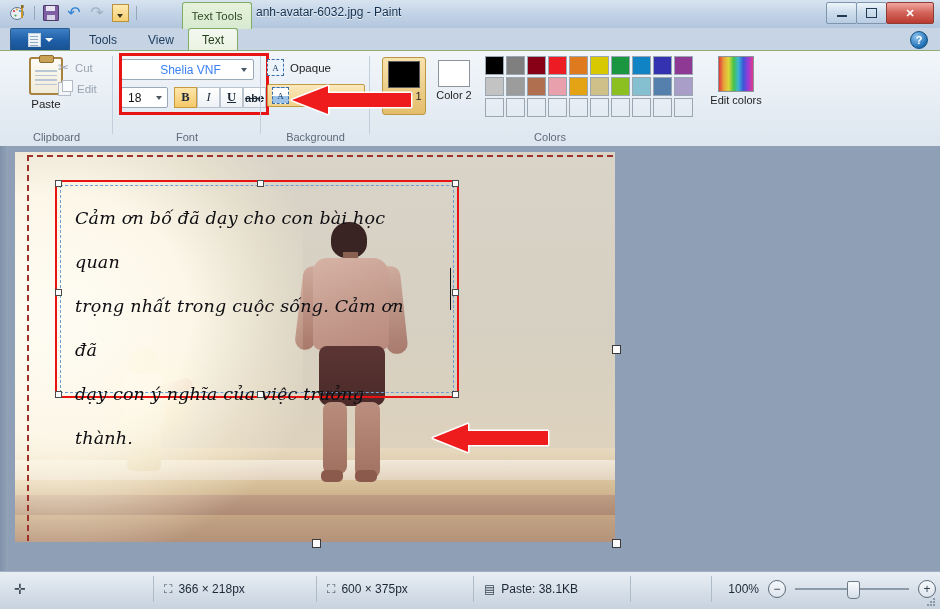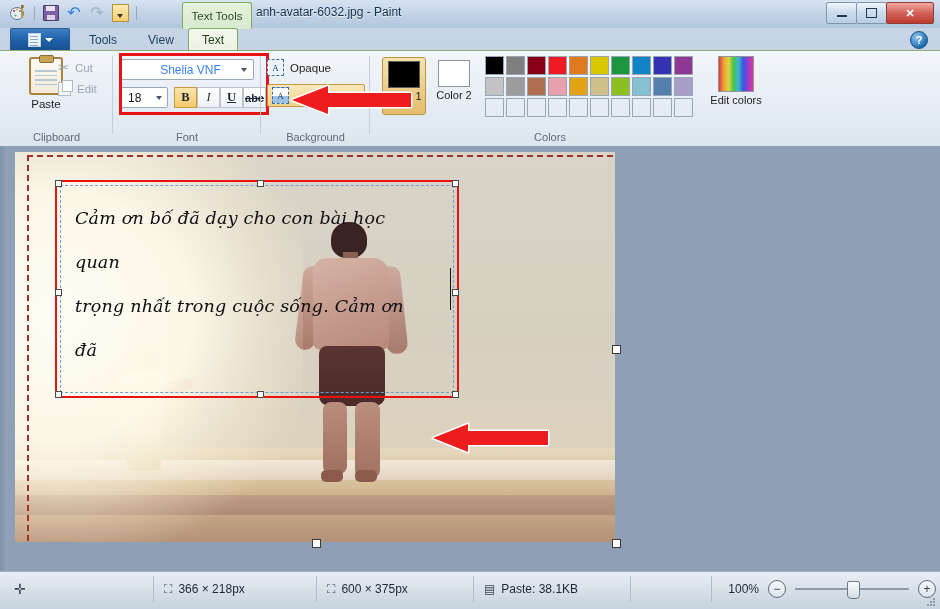--- a/index.html
+++ b/index.html
@@ -527,20 +527,21 @@
         <div class="thandle" style="left:50%;top:-2px"></div>
         <div class="thandle" style="right:-2px;top:-2px"></div>
         <div class="thandle" style="left:-2px;top:50%"></div>
         <div class="thandle" style="right:-2px;top:50%"></div>
         <div class="thandle" style="left:-2px;bottom:-2px"></div>
         <div class="thandle" style="left:50%;bottom:-2px"></div>
         <div class="thandle" style="right:-2px;bottom:-2px"></div>
         <div class="script">
           <div>Cảm ơn bố đã dạy cho con bài học quan</div>
           <div>trọng nhất trong cuộc sống. Cảm ơn đã</div>
+          <div>dạy con ý nghĩa của việc trưởng thành.</div>
         </div>
         <div class="caret"></div>
       </div>
 
       <div class="imgsel"></div>
     </div>
 
     <div class="handle" style="left:612px;top:199px;"></div>
     <div class="handle" style="left:612px;top:393px;"></div>
     <div class="handle" style="left:312px;top:393px;"></div>

